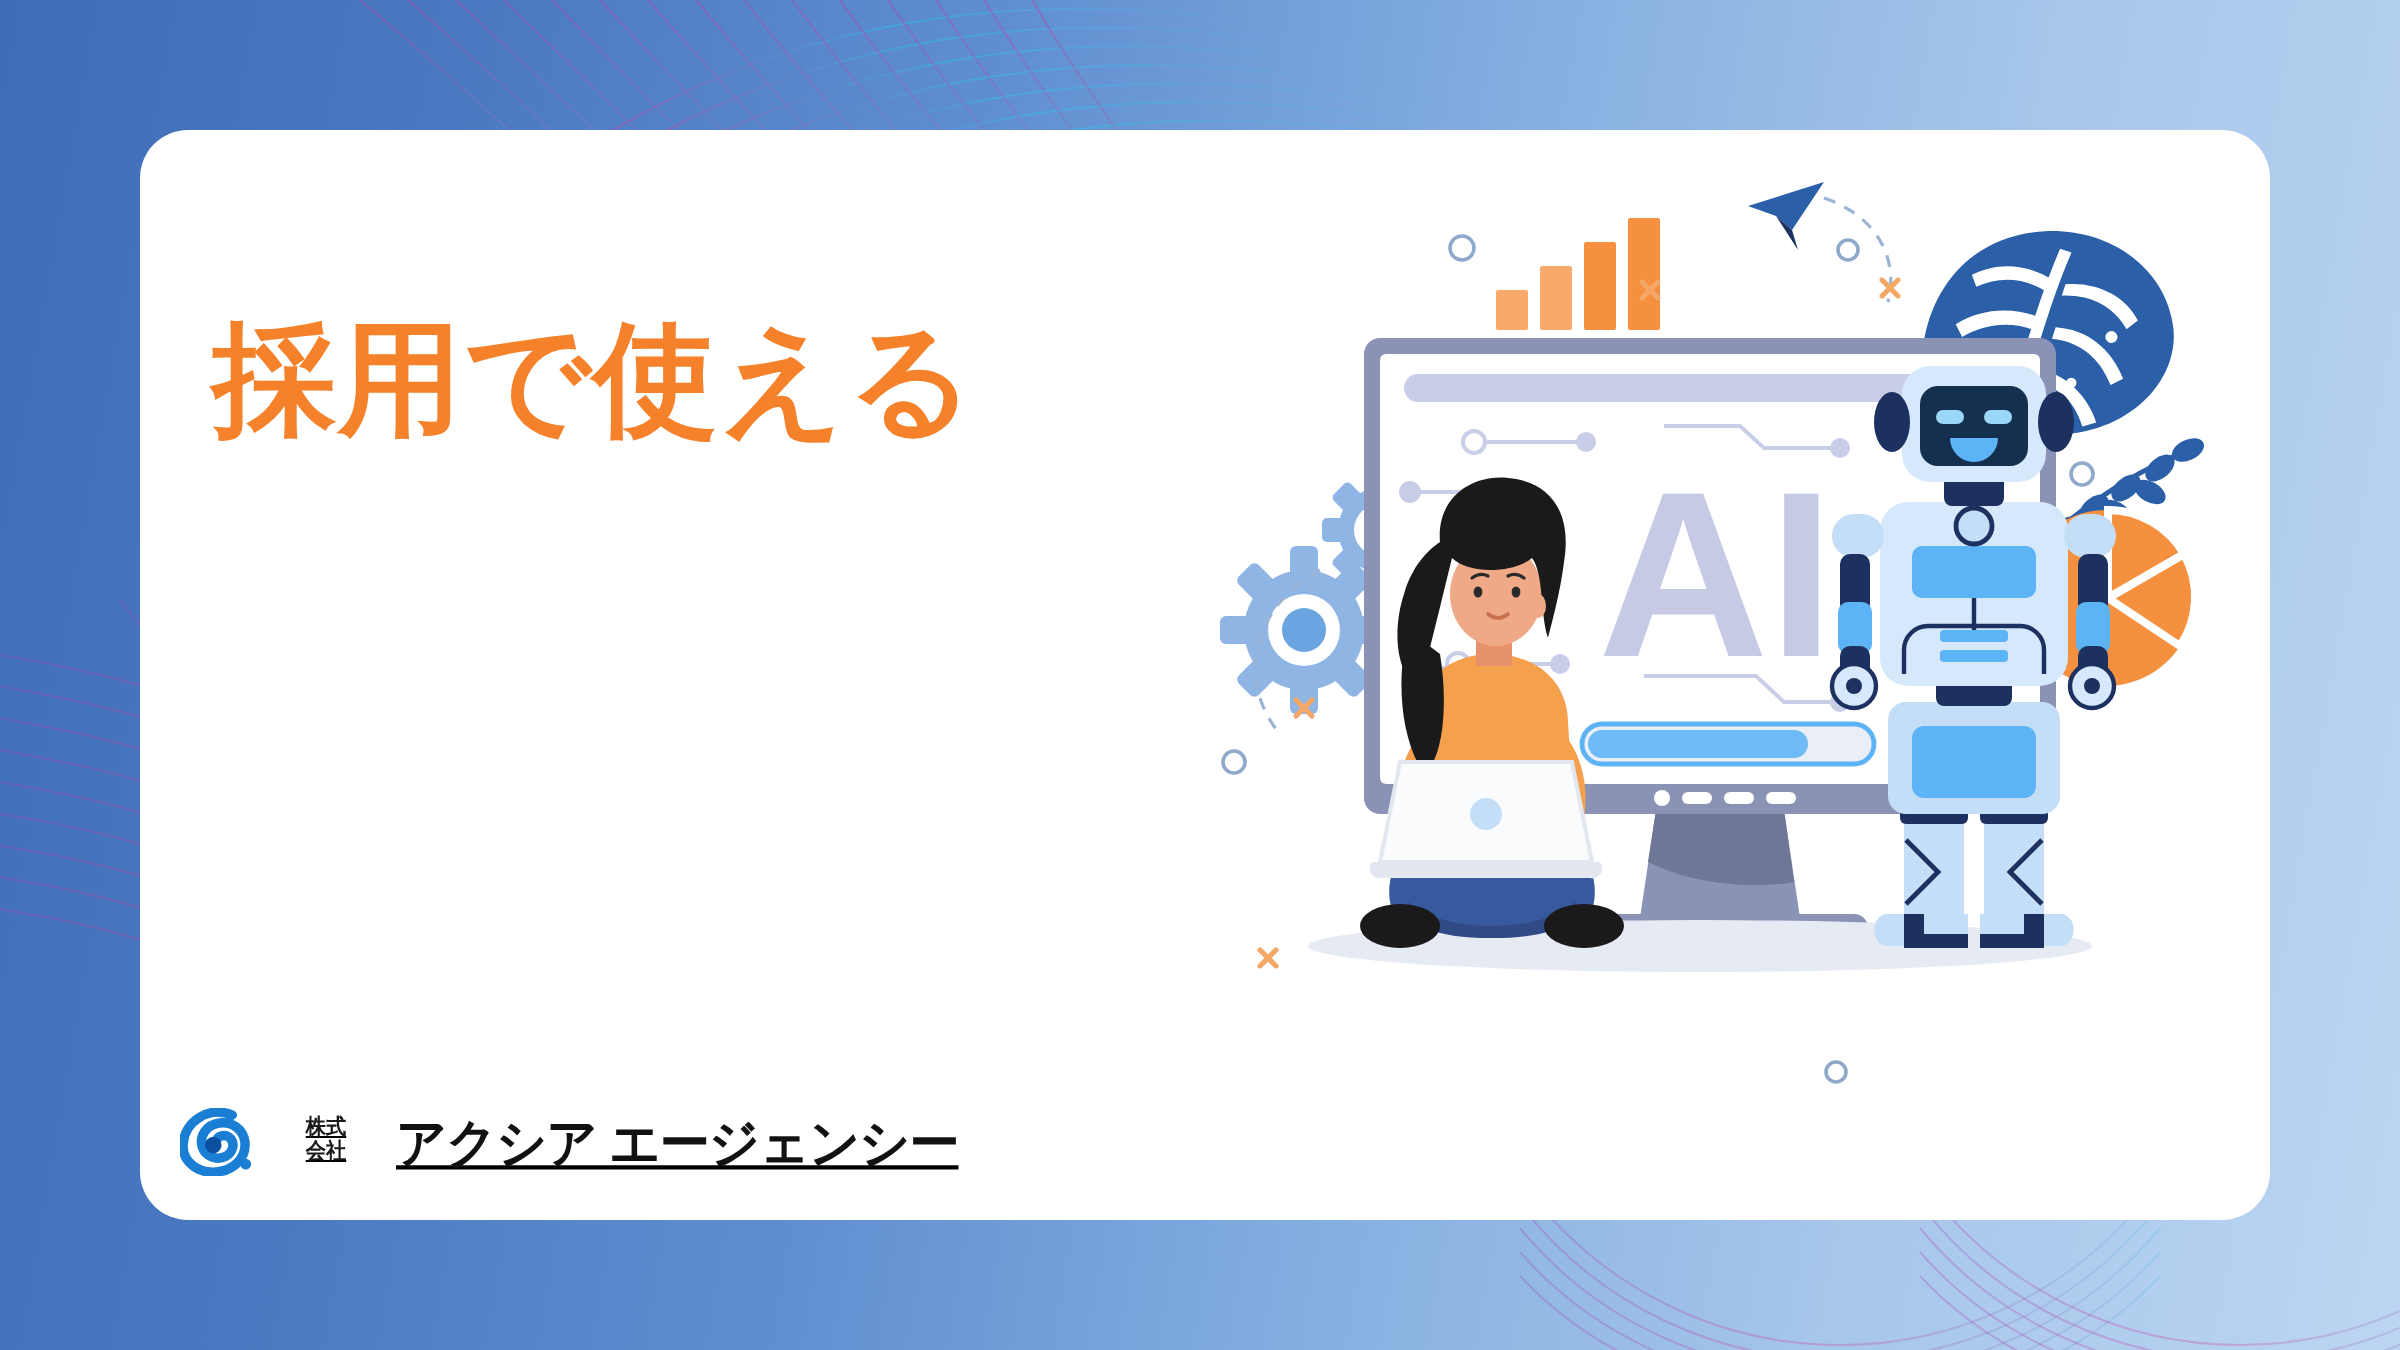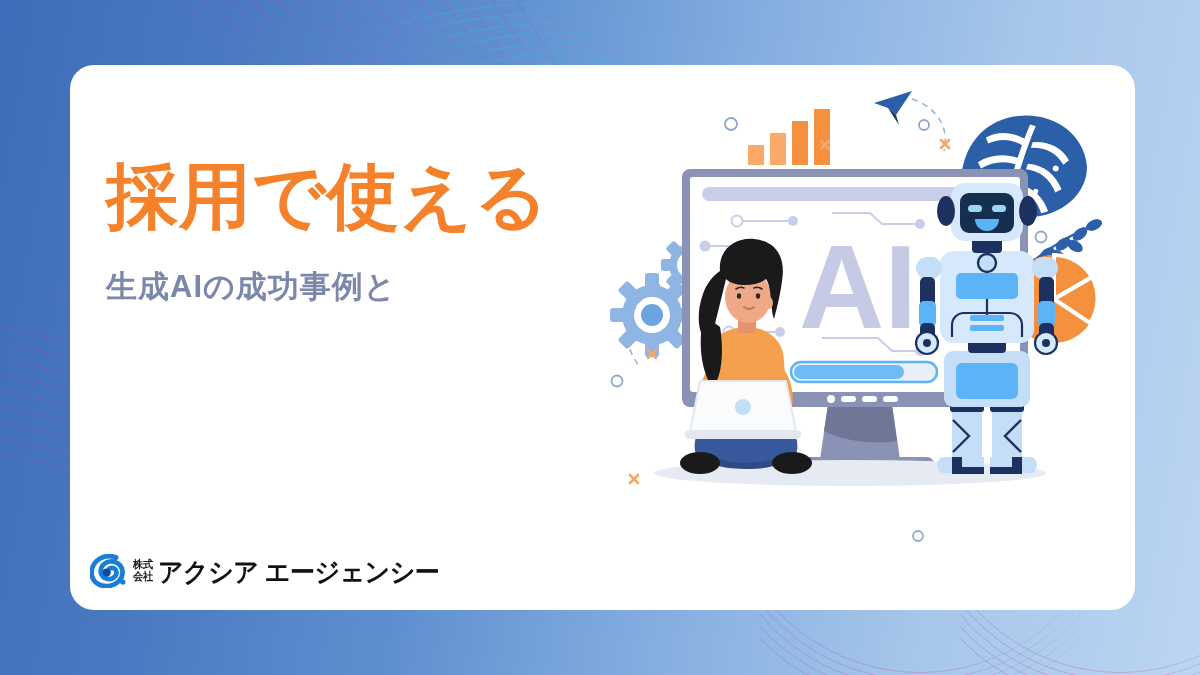--- a/index.html
+++ b/index.html
@@ -36,42 +36,42 @@
     overflow:hidden;
   }
 
   
   #text-block {
     position:absolute;
     left:36px; top:90px;
     width:520px;
   }
   .headline {
-    font-size:72px;
+    font-size:62px;
     font-weight:bold;
     line-height:1.16;
     color:#F5822A;
     letter-spacing:1px;
     white-space:nowrap;
   }
   #subtitle-wrap { margin-top:26px; }
   .subline {
     font-size:31px;
     font-weight:bold;
     line-height:1.42;
     color:#7C88AB;
     letter-spacing:1px;
     white-space:nowrap;
   }
 
   
   #logo {
     position:absolute;
     left:20px; bottom:22px;
-    display:flex; align-items:center; gap:4px;
+    display:flex; align-items:center; gap:24px;text-decoration:underline;
   }
   #logo-mark { width:38px; height:34px; flex:none; }
   #logo-kabushiki {
     font-size:11px; font-weight:bold; line-height:1.05;
     color:#1a1a1a; letter-spacing:0px;
     display:flex; flex-direction:column; align-items:center;
     transform:scaleX(0.92);
   }
   #logo-name {
     font-size:25px; font-weight:bold; color:#111111;
@@ -197,21 +197,20 @@
       </g>
     </svg>
   </div>
 </div>
 
 <div id="card">
 
   <div id="text-block">
     <div class="headline">採用で使える</div>
     <div id="subtitle-wrap">
-      <div class="subline">生成AIの成功事例と</div>
     </div>
   </div>
 
   <div id="logo">
     <svg id="logo-mark" viewBox="0 0 48 42" xmlns="http://www.w3.org/2000/svg">
       <path d="M33 4 C 18 -2, 3 8, 2 22 C 1 34, 12 41, 23 40 C 34 39, 42 31, 41 21 C 40 13, 33 8, 25 9 C 17 10, 12 17, 14 24 C 16 30, 23 33, 29 30 C 34 27, 35 21, 31 18 C 28 16, 24 17, 23 20" fill="none" stroke="#1A7FD4" stroke-width="6" stroke-linecap="round"></path>
       <circle cx="21" cy="23" r="5.2" fill="#0C4FA0"></circle>
       <circle cx="41.5" cy="35" r="3.4" fill="#1A7FD4"></circle>
     </svg>
     <div id="logo-kabushiki">

